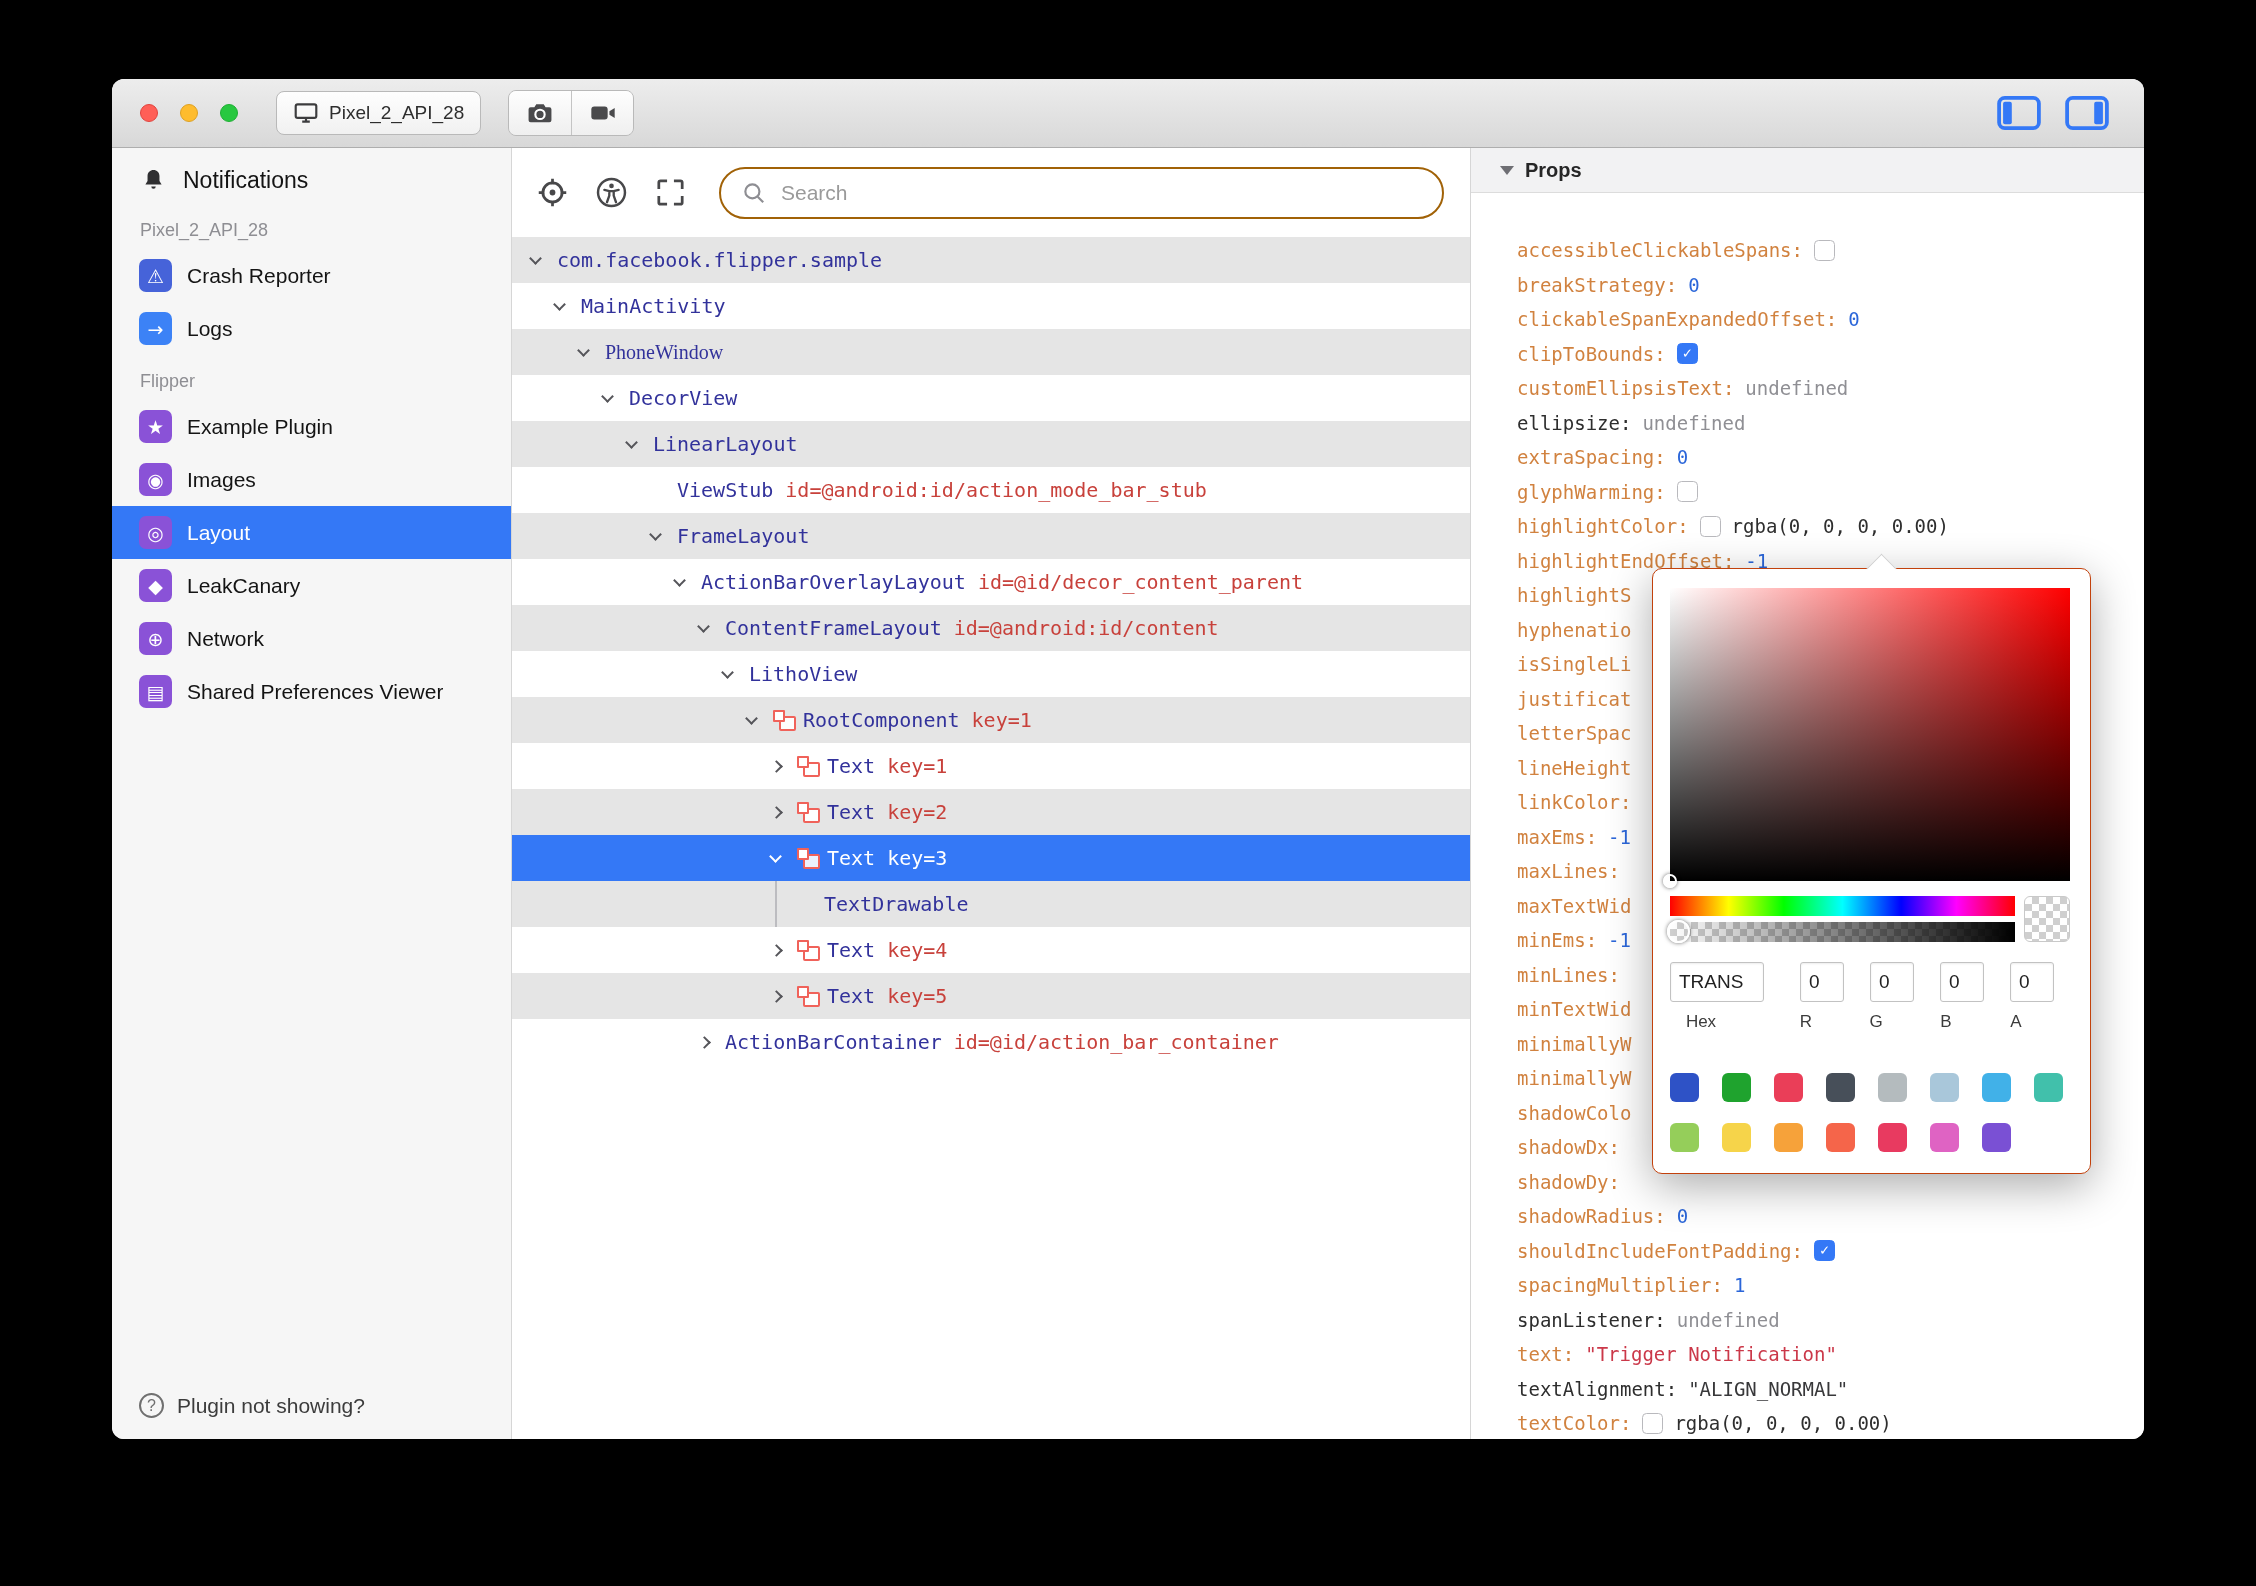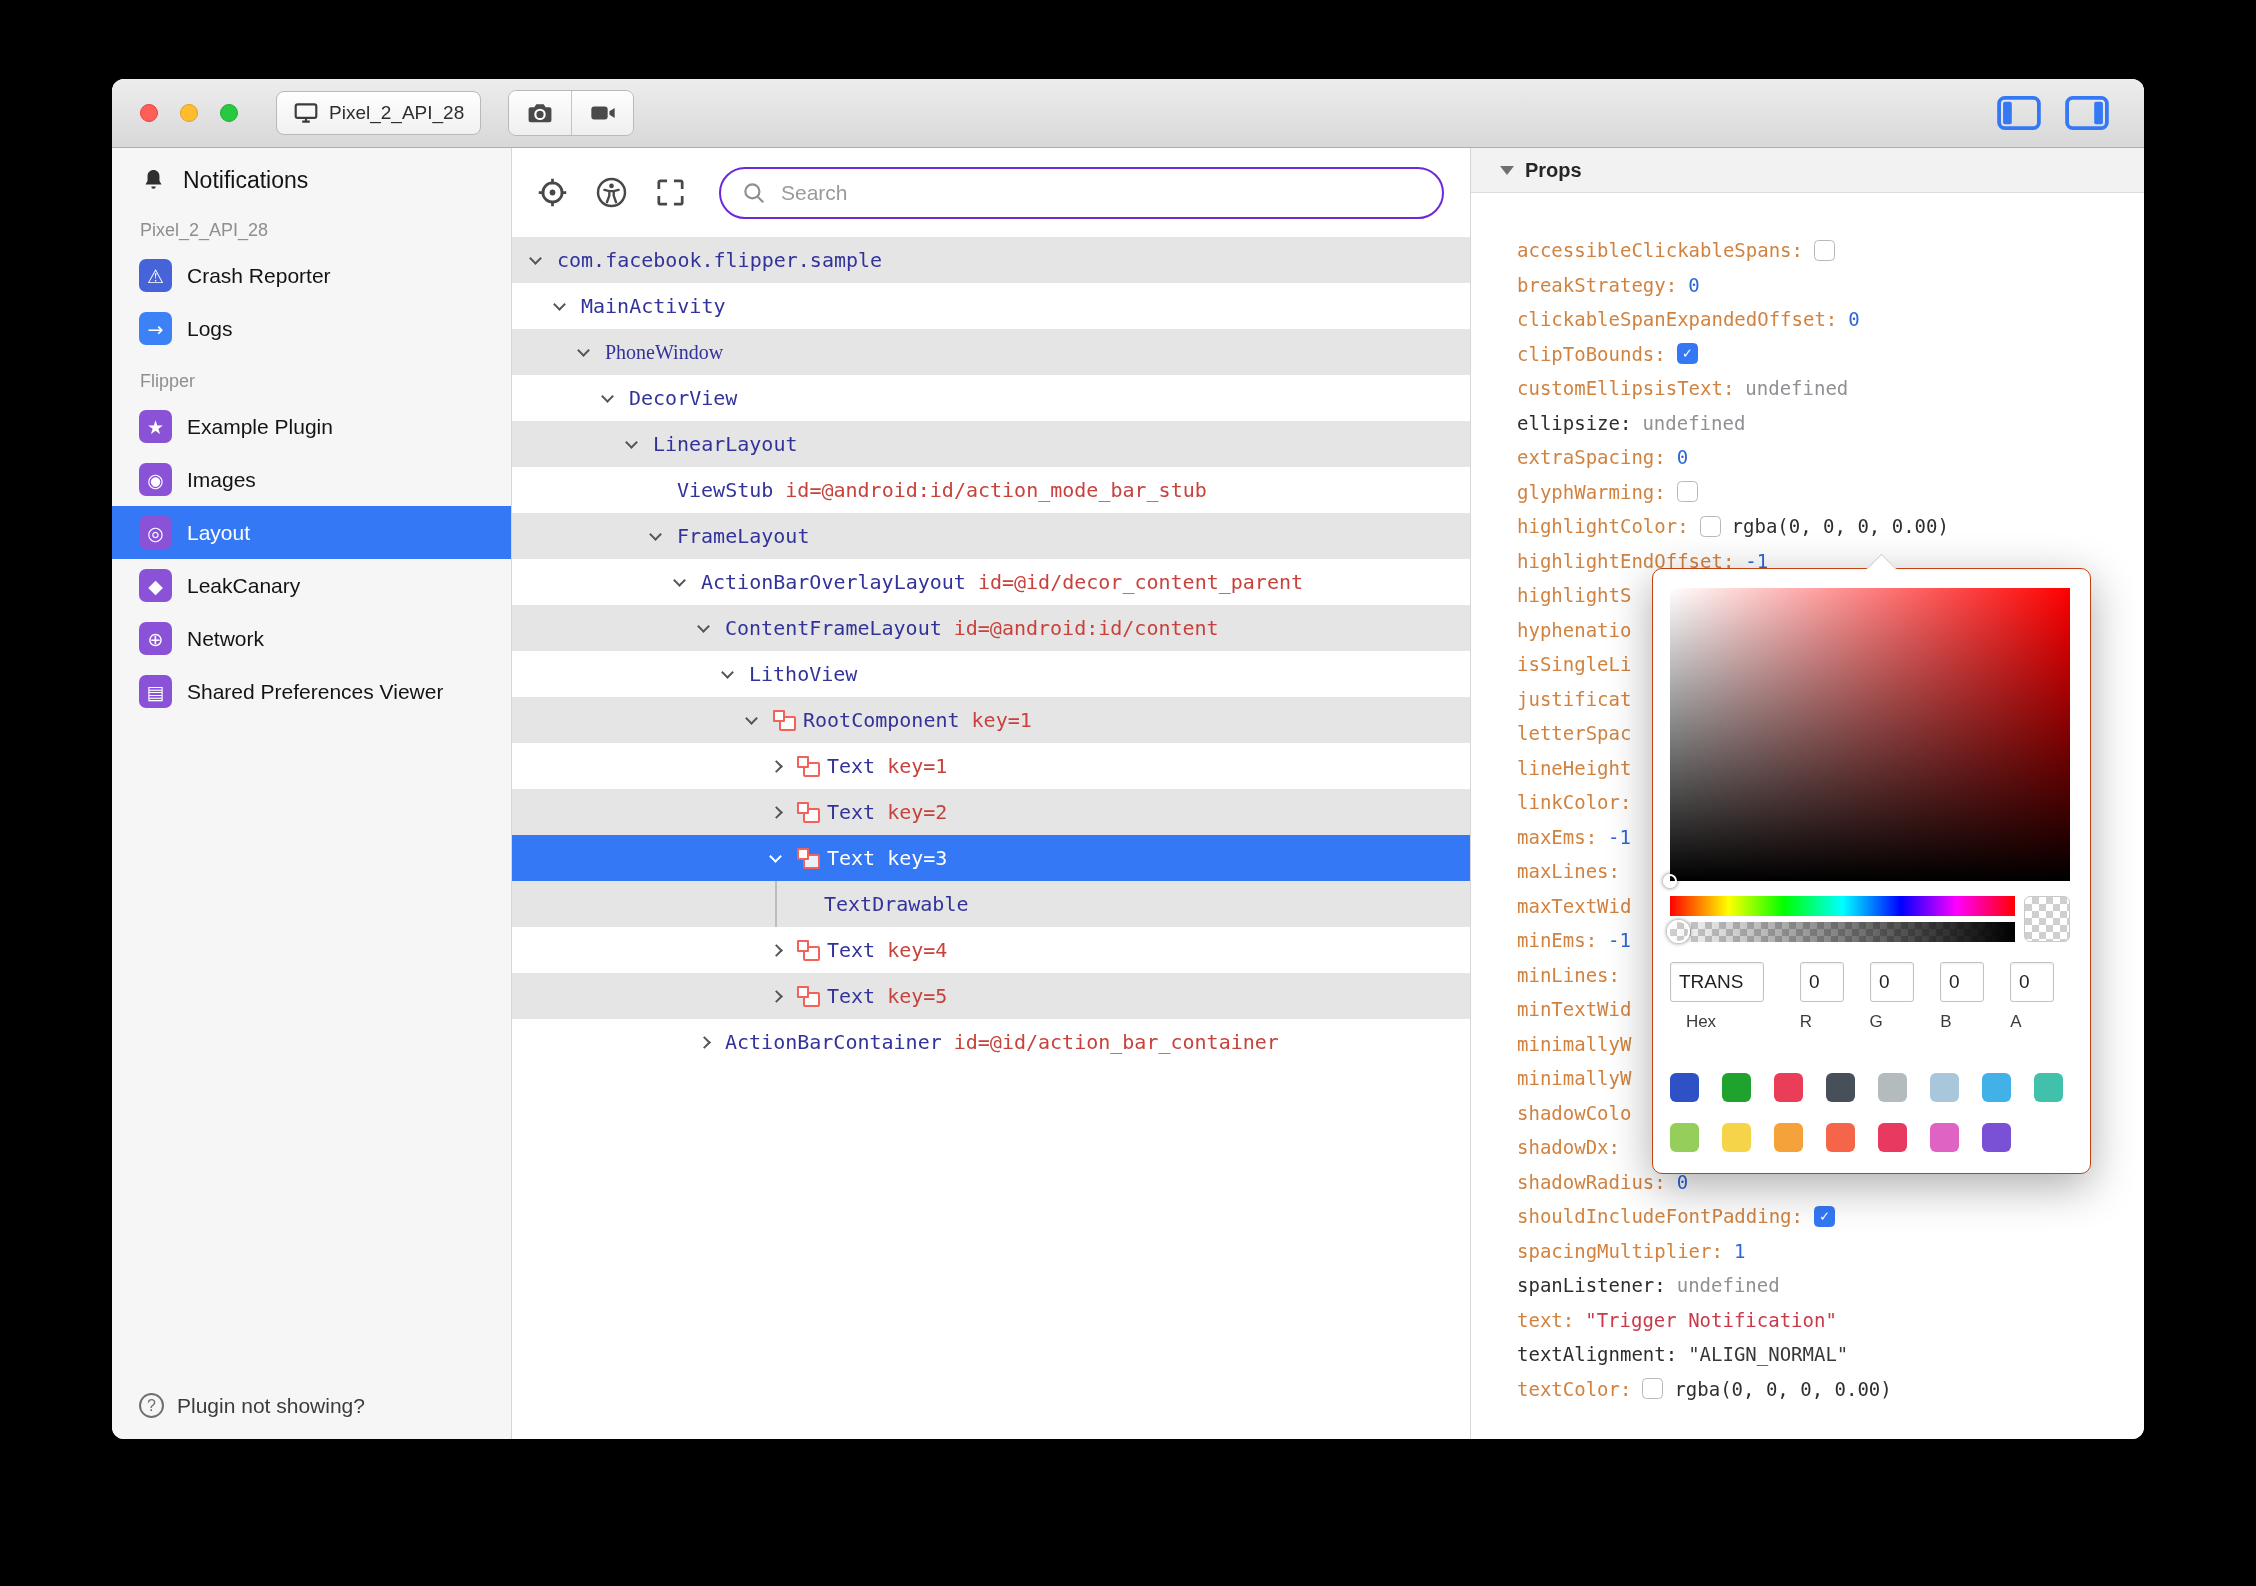--- a/index.html
+++ b/index.html
@@ -43,21 +43,21 @@
   .side-text{white-space:nowrap;overflow:hidden;}
   .side-footer{position:absolute;left:27px;bottom:22px;display:flex;gap:13px;align-items:center;
     font-size:21px;color:#3c3c3c;}
   .qmark{width:25px;height:25px;border:2px solid #707070;border-radius:50%;color:#707070;
     font-size:16px;display:flex;align-items:center;justify-content:center;flex:none;box-sizing:border-box;}
 
   
   .tree-pane{flex:1;min-width:0;background:#fff;display:flex;flex-direction:column;}
   .tree-toolbar{height:89px;flex:none;display:flex;align-items:center;padding:0 26px 0 24px;gap:26px;}
   .tool-btn{background:none;border:none;padding:0;display:flex;align-items:center;flex:none;}
-  .searchbox{flex:1;height:52px;border:2px solid #6d28d9;border-radius:28px;display:flex;
+  .searchbox{flex:1;height:52px;border:2px solid #a16207;border-radius:28px;display:flex;
     align-items:center;padding:0 20px;gap:12px;box-sizing:border-box;margin-left:6px;background:#fff;}
   .searchbox input{border:none;outline:none;font-size:21px;color:#333;flex:1;background:transparent;
     font-family:inherit;}
   .searchbox input::placeholder{color:#9a9a9a;}
   .tree{font-family:"DejaVu Sans Mono","Liberation Mono",monospace;font-size:20px;}
   .tree-row{height:46px;display:flex;align-items:center;white-space:nowrap;overflow:hidden;
     box-sizing:border-box;}
   .tree-row.even{background:#e5e5e5;}
   .tree-row.odd{background:#fff;}
   .tree-row.selected{background:var(--selection);}
@@ -507,20 +507,23 @@
             <div class="prop-row">
               <span class="pkey orange">minimallyW</span>
             </div>
             <div class="prop-row">
               <span class="pkey orange">shadowColo</span>
             </div>
             <div class="prop-row">
               <span class="pkey orange">shadowDx:</span>
             </div>
             <div class="prop-row">
+              <span class="pkey orange">shadowDy:</span>
+            </div>
+            <div class="prop-row">
               <span class="pkey orange">shadowRadius:</span>
               <span class="pval num">0</span>
             </div>
             <div class="prop-row">
               <span class="pkey orange">shouldIncludeFontPadding:</span>
               <span class="checkbox checked">✓</span>
             </div>
             <div class="prop-row">
               <span class="pkey orange">spacingMultiplier:</span>
               <span class="pval num">1</span>

